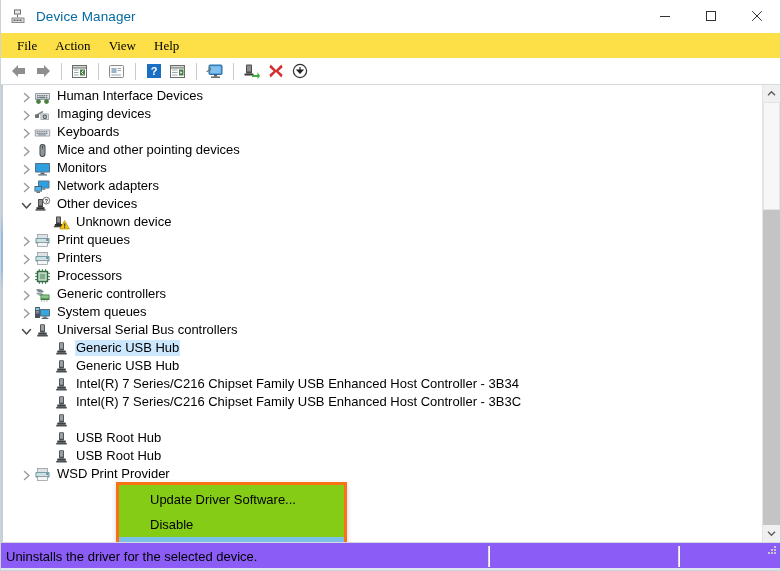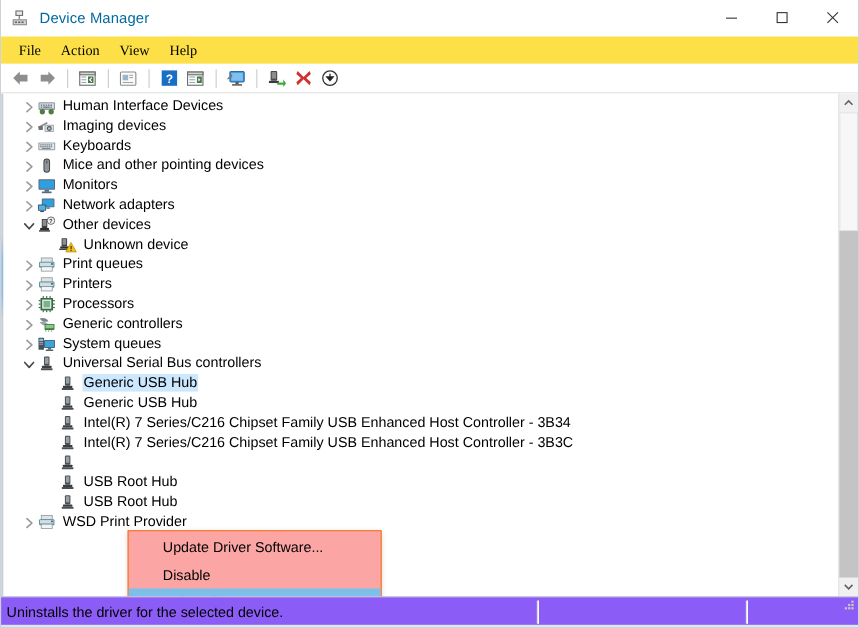--- a/index.html
+++ b/index.html
@@ -229,22 +229,22 @@
     position: absolute;
     right: 2px; top: 1px;
     width: 14px; height: 12px;
   }
 
   
   #ctxmenu {
     position: absolute;
     left: 115px; top: 397px;
     width: 231px;
-    background: #fca5a5;
-    border: 1px solid #f97316;
+    background: #84cc16;
+    border: 3px solid #f97316;
     box-shadow: 0 2px 5px rgba(0,0,0,0.18);
     padding: 2px 0 3px 0;
     box-sizing: border-box;
     z-index: 50;
   }
   .ctxitem {
     height: 25px;
     display: flex;
     align-items: center;
     padding-left: 31px;

